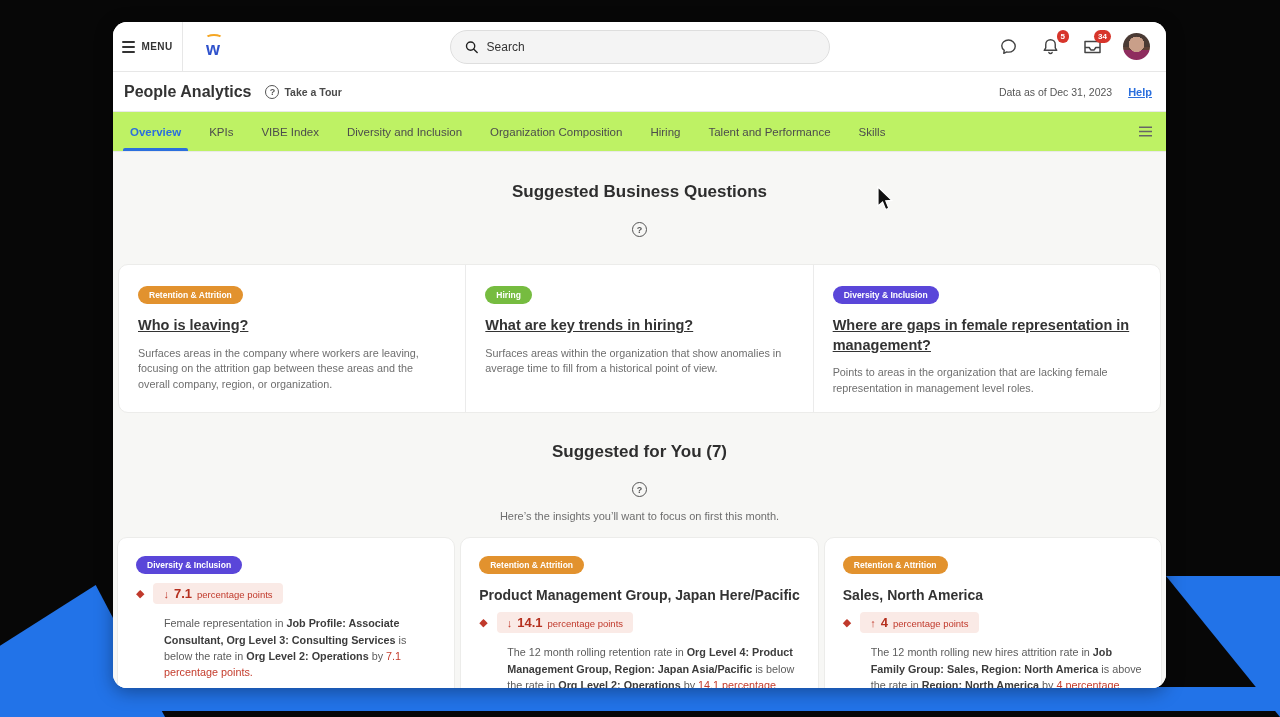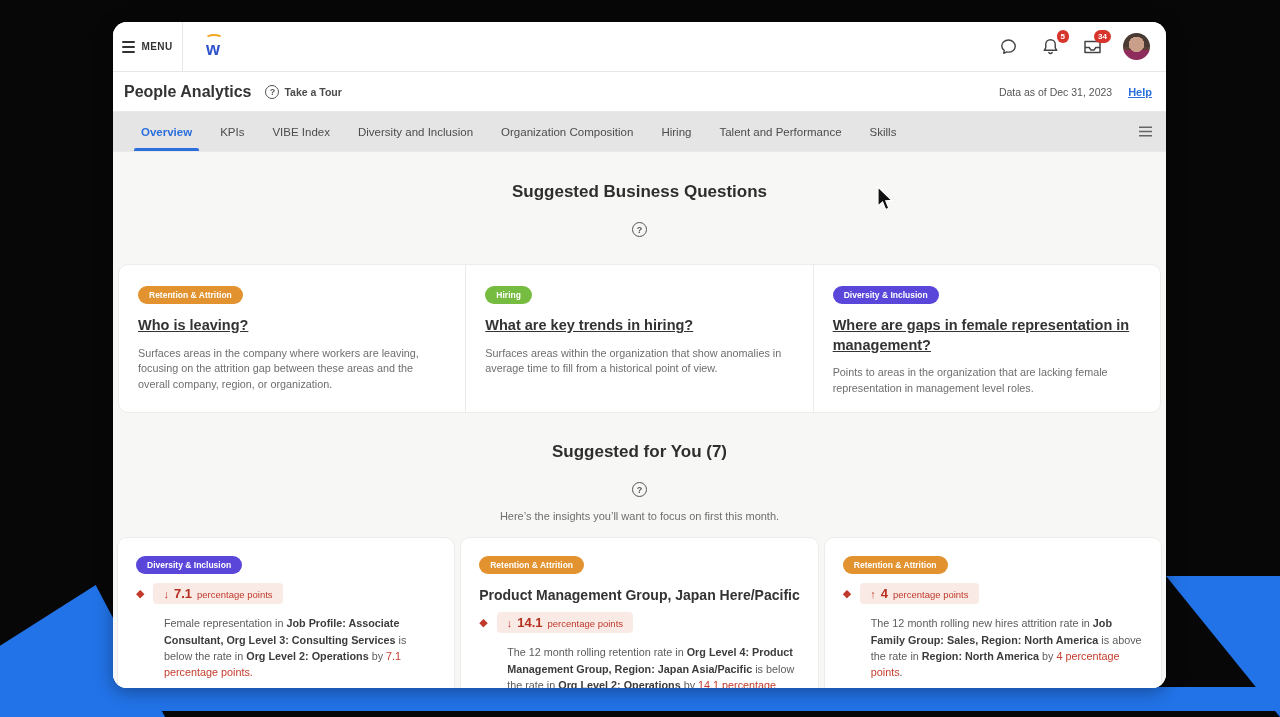--- a/index.html
+++ b/index.html
@@ -47,21 +47,21 @@
   .page-title { font-size:16px; font-weight:700; color:#333; }
   .tour { display:flex; align-items:center; gap:5px; margin-left:14px; cursor:pointer; }
   .qmark { width:14px; height:14px; border:1.2px solid #555; border-radius:50%; color:#555; font-size:9px; font-weight:700;
     display:inline-flex; align-items:center; justify-content:center; flex:0 0 auto; }
   .tour-label { font-size:10.5px; font-weight:700; color:#4a4a4a; }
   .header-right { margin-left:auto; display:flex; align-items:center; gap:16px; }
   .data-asof { font-size:10.5px; color:#565656; }
   .help-link { font-size:11px; font-weight:700; color:#2b6fdd; text-decoration:underline; cursor:pointer; }
 
   
-  .tabs { height:40px; display:flex; align-items:stretch; padding-left:28px; border-bottom:1px solid #e9e9e9; background:#e5e5e5; }
+  .tabs { height:40px; display:flex; align-items:stretch; padding-left:17px; border-bottom:1px solid #e9e9e9; background:#bef264; }
   .tab { display:flex; align-items:center; padding:0 0; margin-right:28px; font-size:11.5px; color:#4c4c4c;
     cursor:pointer; position:relative; white-space:nowrap; }
   .tab.active { color:#2b6fdd; font-weight:700; }
   .tab.active::after { content:""; position:absolute; left:-7px; right:-7px; bottom:0; height:3px; background:#2b6fdd;
     border-radius:2px 2px 0 0; }
   .tabs-more { margin-left:auto; margin-right:13px; display:flex; align-items:center; cursor:pointer; }
 
   
   .content { height:536px; background:#f7f7f5; position:relative; }
   .section-title { display:flex; align-items:center; justify-content:center; gap:20px; padding-top:30px;flex-direction:column; }
@@ -112,20 +112,27 @@
           <span></span>
         </span>
       <span class="menu-label">MENU</span>
     </div>
     <div class="topbar-divider"></div>
     <div class="logo">
       <span class="arc"></span>
       <span class="w">w</span>
     </div>
 
+    <div class="search-wrap">
+      <svg width="14" height="14" viewBox="0 0 14 14">
+        <circle cx="6" cy="6" r="4.4" fill="none" stroke="#222" stroke-width="1.5"></circle>
+        <line x1="9.4" y1="9.4" x2="13" y2="13" stroke="#222" stroke-width="1.5" stroke-linecap="round"></line>
+      </svg>
+      <input type="text" placeholder="Search" style="">
+    </div>
 
     <div class="top-icons">
       <div class="icon-wrap">
         <svg width="19" height="19" viewBox="0 0 20 20">
           <path d="M10 3.2c-4 0-7.1 2.7-7.1 6.1 0 1.9 1 3.6 2.6 4.7L5 17.2l3.2-1.5c.6.1 1.2.2 1.8.2 4 0 7.1-2.7 7.1-6.1S14 3.2 10 3.2z" fill="none" stroke="#444" stroke-width="1.5" stroke-linejoin="round"></path>
         </svg>
       </div>
       <div class="icon-wrap">
         <svg width="19" height="20" viewBox="0 0 20 21">
           <path d="M10 2.8c-2.9 0-5 2.2-5 5v3.6L3.4 14h13.2L15 11.4V7.8c0-2.8-2.1-5-5-5z" fill="none" stroke="#444" stroke-width="1.5" stroke-linejoin="round"></path>
@@ -244,20 +251,21 @@
           <polyline points="38,27 186,25 199,24" fill="none" stroke="#9a9a9a" stroke-width="1.3" stroke-dasharray="3,3"></polyline>
           <polyline points="38,21 178,20 195,60" fill="none" stroke="#4a4a4a" stroke-width="1.6"></polyline>
           <line x1="208" y1="29" x2="208" y2="61" stroke="#d63b2f" stroke-width="1.8"></line>
           <circle cx="208" cy="24" r="4" fill="#ffffff" stroke="#666" stroke-width="1.4"></circle>
           <text x="222" y="28" font-size="10" fill="#555">98.8%</text>
         </svg>
       </div>
 
       <div class="insight-card">
         <span class="badge" style="background: rgb(226, 146, 46);">Retention &amp; Attrition</span>
+        <div class="insight-title">Sales, North America</div>
         <div class="metric-row">
           <span class="diamond">◆</span>
           <span class="metric-pill">
             <span class="metric-arrow">↑</span>
             <span class="metric-value">4</span>
             <span class="metric-unit">percentage points</span>
           </span>
         </div>
         <div class="insight-desc"><span>The 12 month rolling new hires attrition rate in </span><span class="seg-bold">Job Family Group: Sales, Region: North America</span><span> is above the rate in </span><span class="seg-bold">Region: North America</span><span> by </span><span class="seg-red">4 percentage points</span><span>.</span></div>
         <svg class="sparkline" width="320" height="62" viewBox="0 0 320 62">

